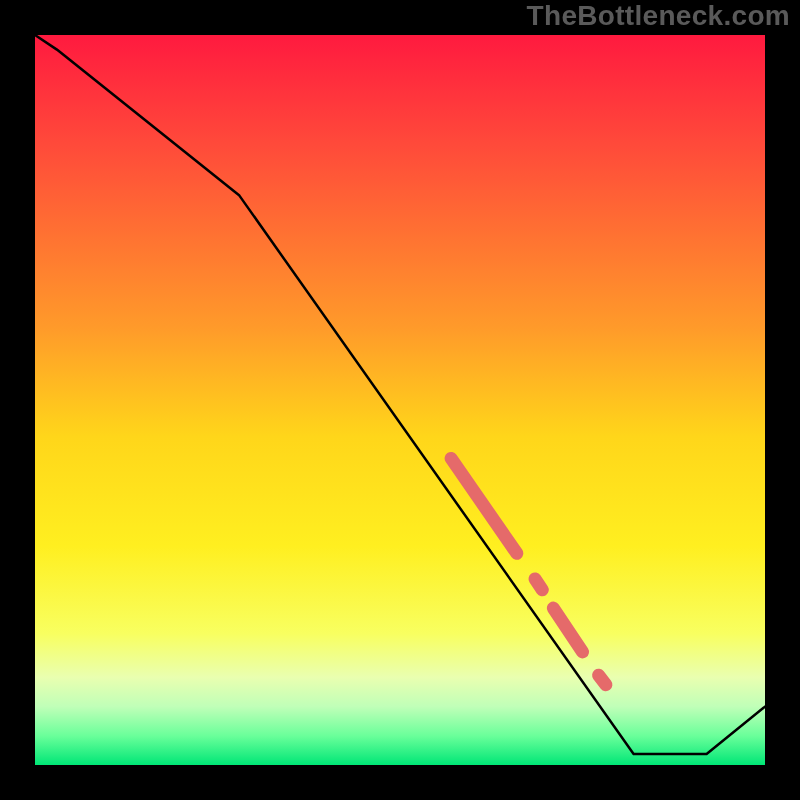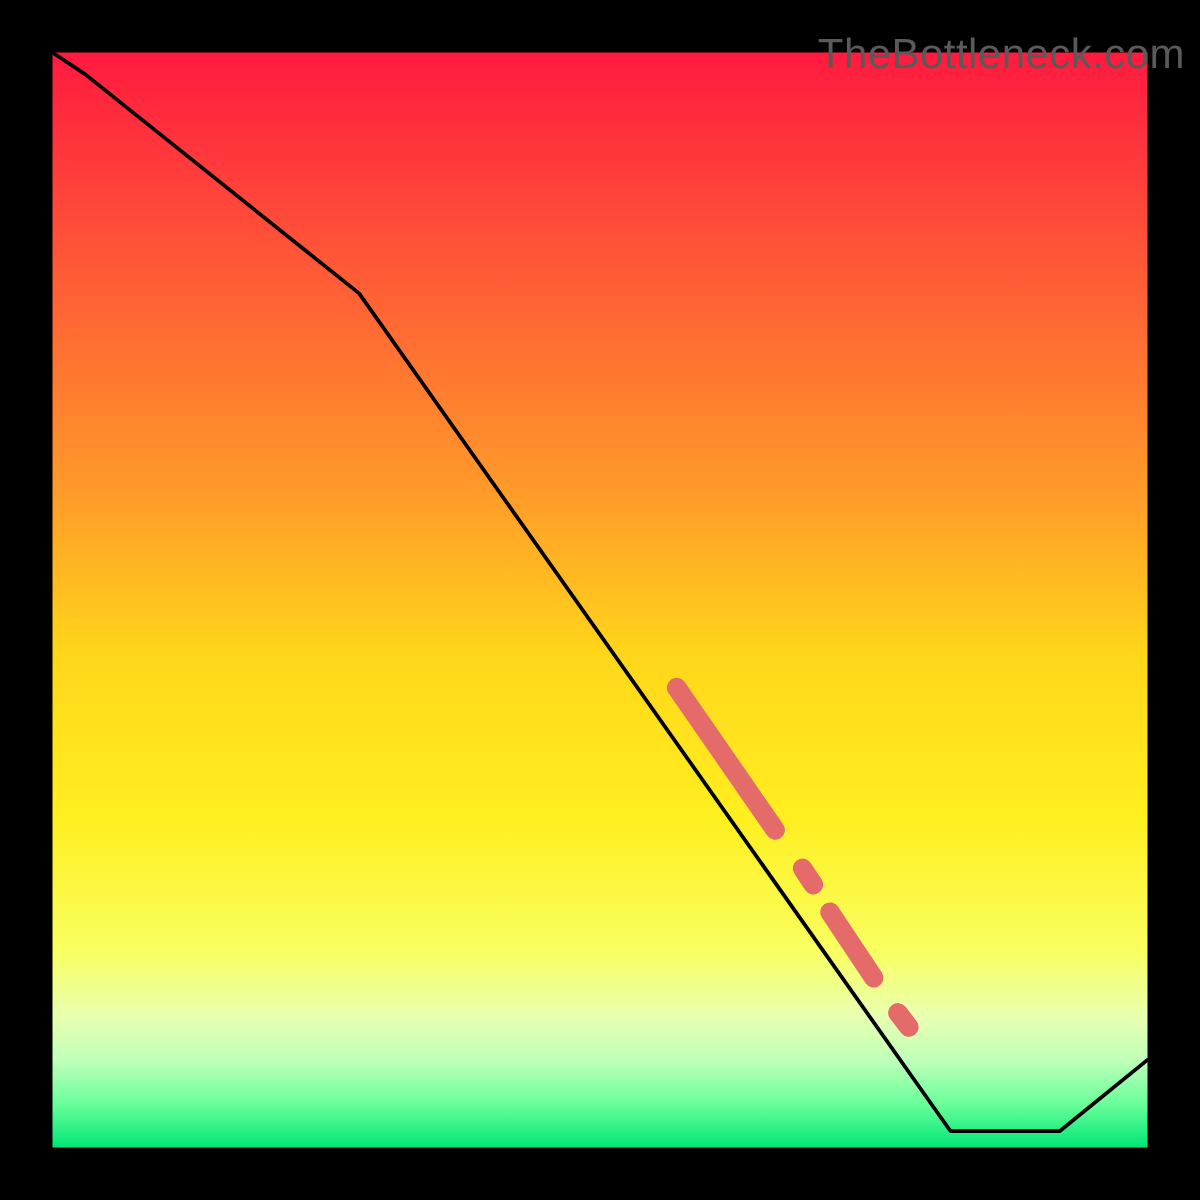--- a/index.html
+++ b/index.html
@@ -11,26 +11,26 @@
     overflow: hidden;
     font-family: Arial, Helvetica, sans-serif;
   }
   .stage {
     position: relative;
     width: 800px;
     height: 800px;
   }
   .watermark {
     position: absolute;
-    top: 20px;
+    top: 0;
     right: 10px;
     color: #5a5a5a;
     font-size: 28px;
     letter-spacing: 0.3px;
-    font-weight: 400;
+    font-weight: 700;
     z-index: 10;
     user-select: none;
   }
   svg.chart {
     position: absolute;
     left: 0;
     top: 0;
   }
 </style>
 </head>

